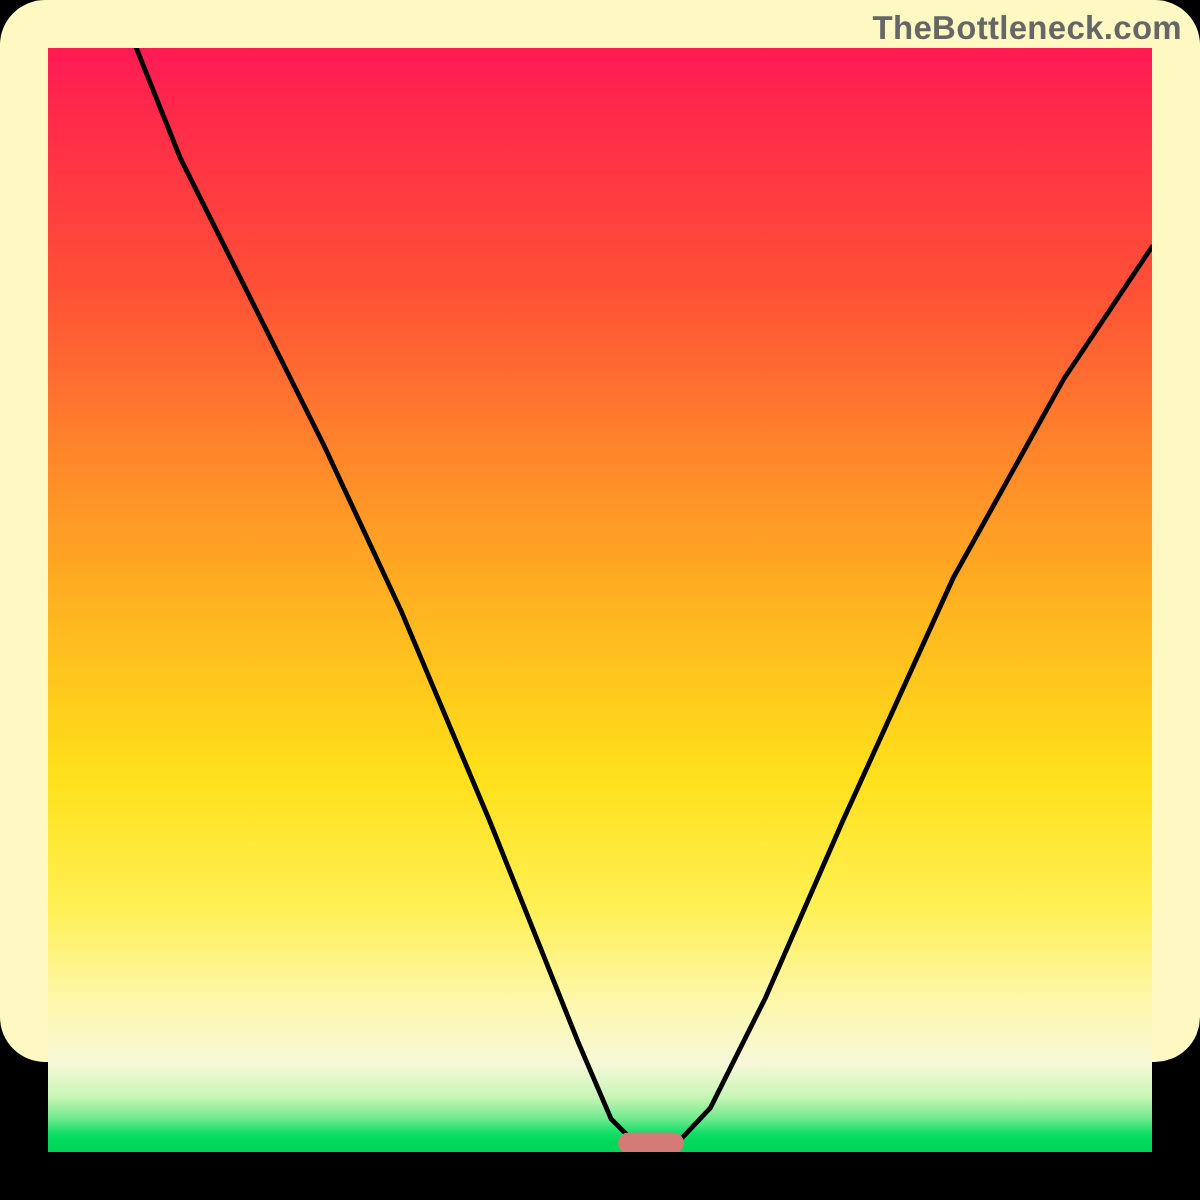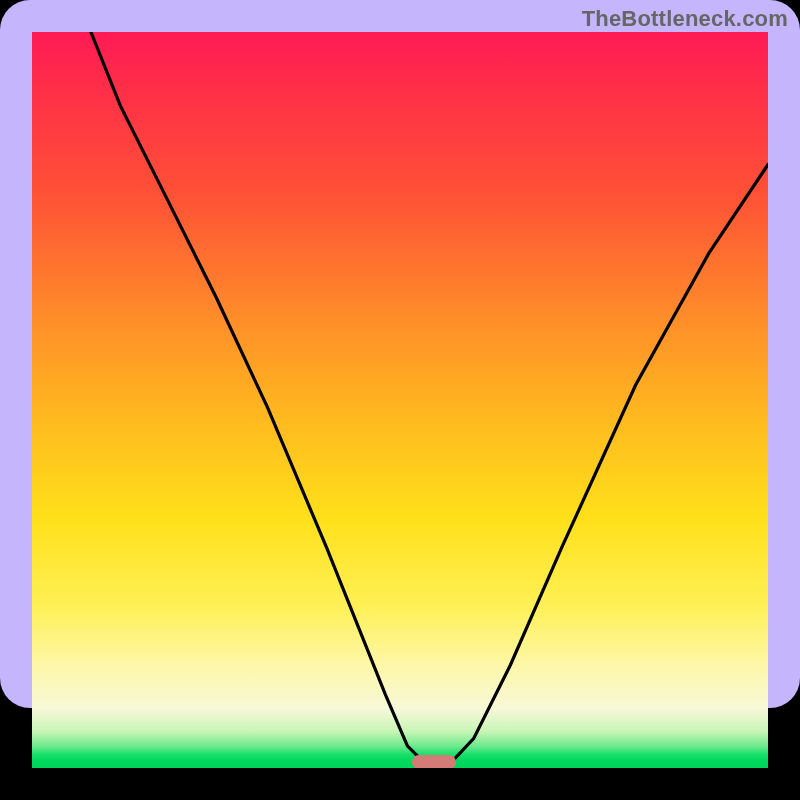--- a/index.html
+++ b/index.html
@@ -8,21 +8,21 @@
     width: 800px;
     height: 800px;
     background: #000;
     overflow: hidden;
     font-family: Arial, Helvetica, sans-serif;
   }
   .frame {
     position: relative;
     width: 800px;
     height: 708px;
-    background: #c4b5fd;
+    background: #fef9c3;
     border-radius: 30px;
   }
   .watermark {
     position: absolute;
     top: 6px;
     right: 12px;
     color: #666;
     font-size: 22px;
     font-weight: bold;
     letter-spacing: 0.2px;

